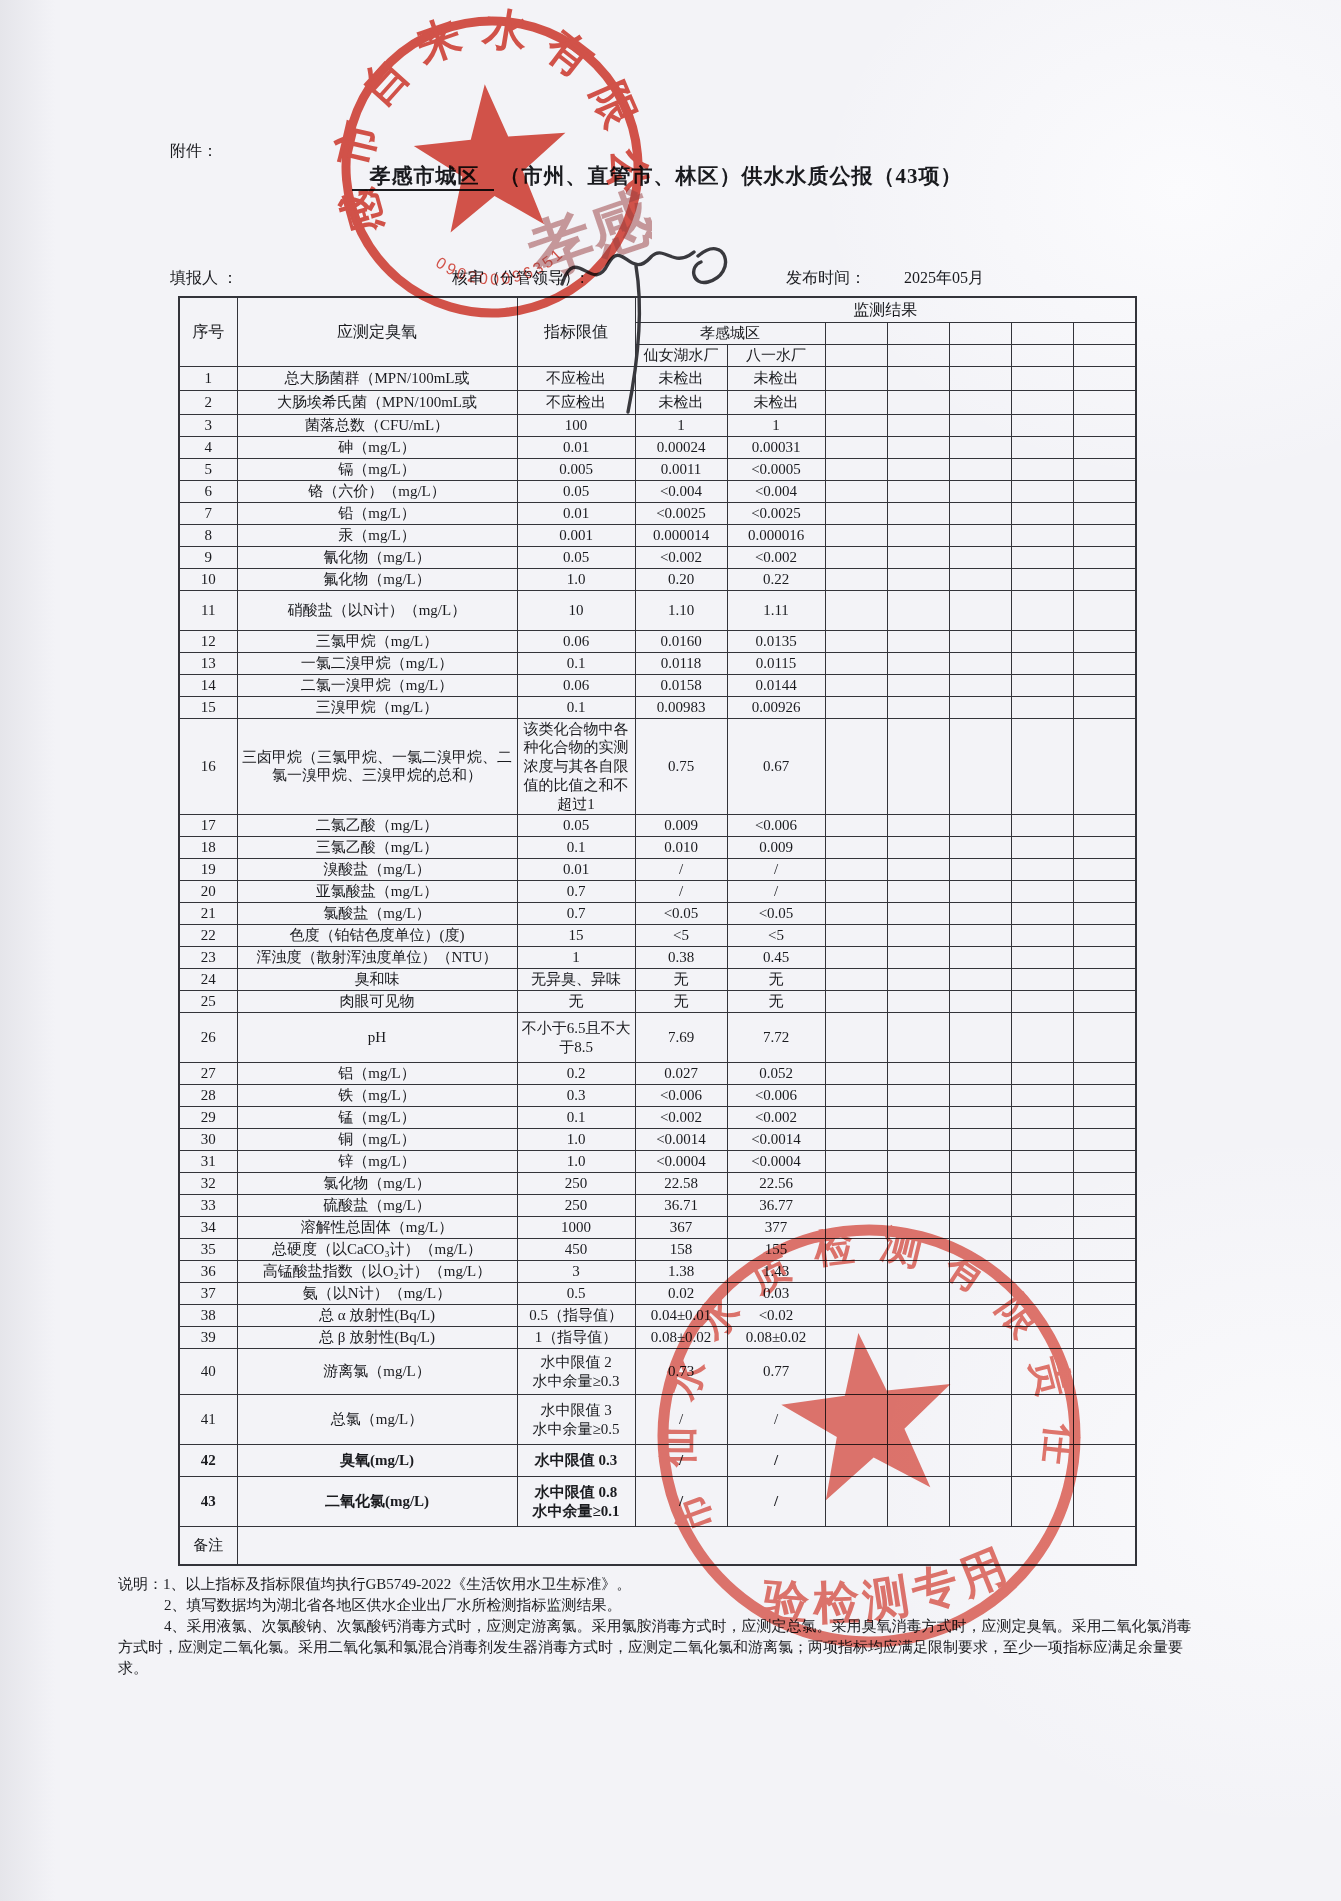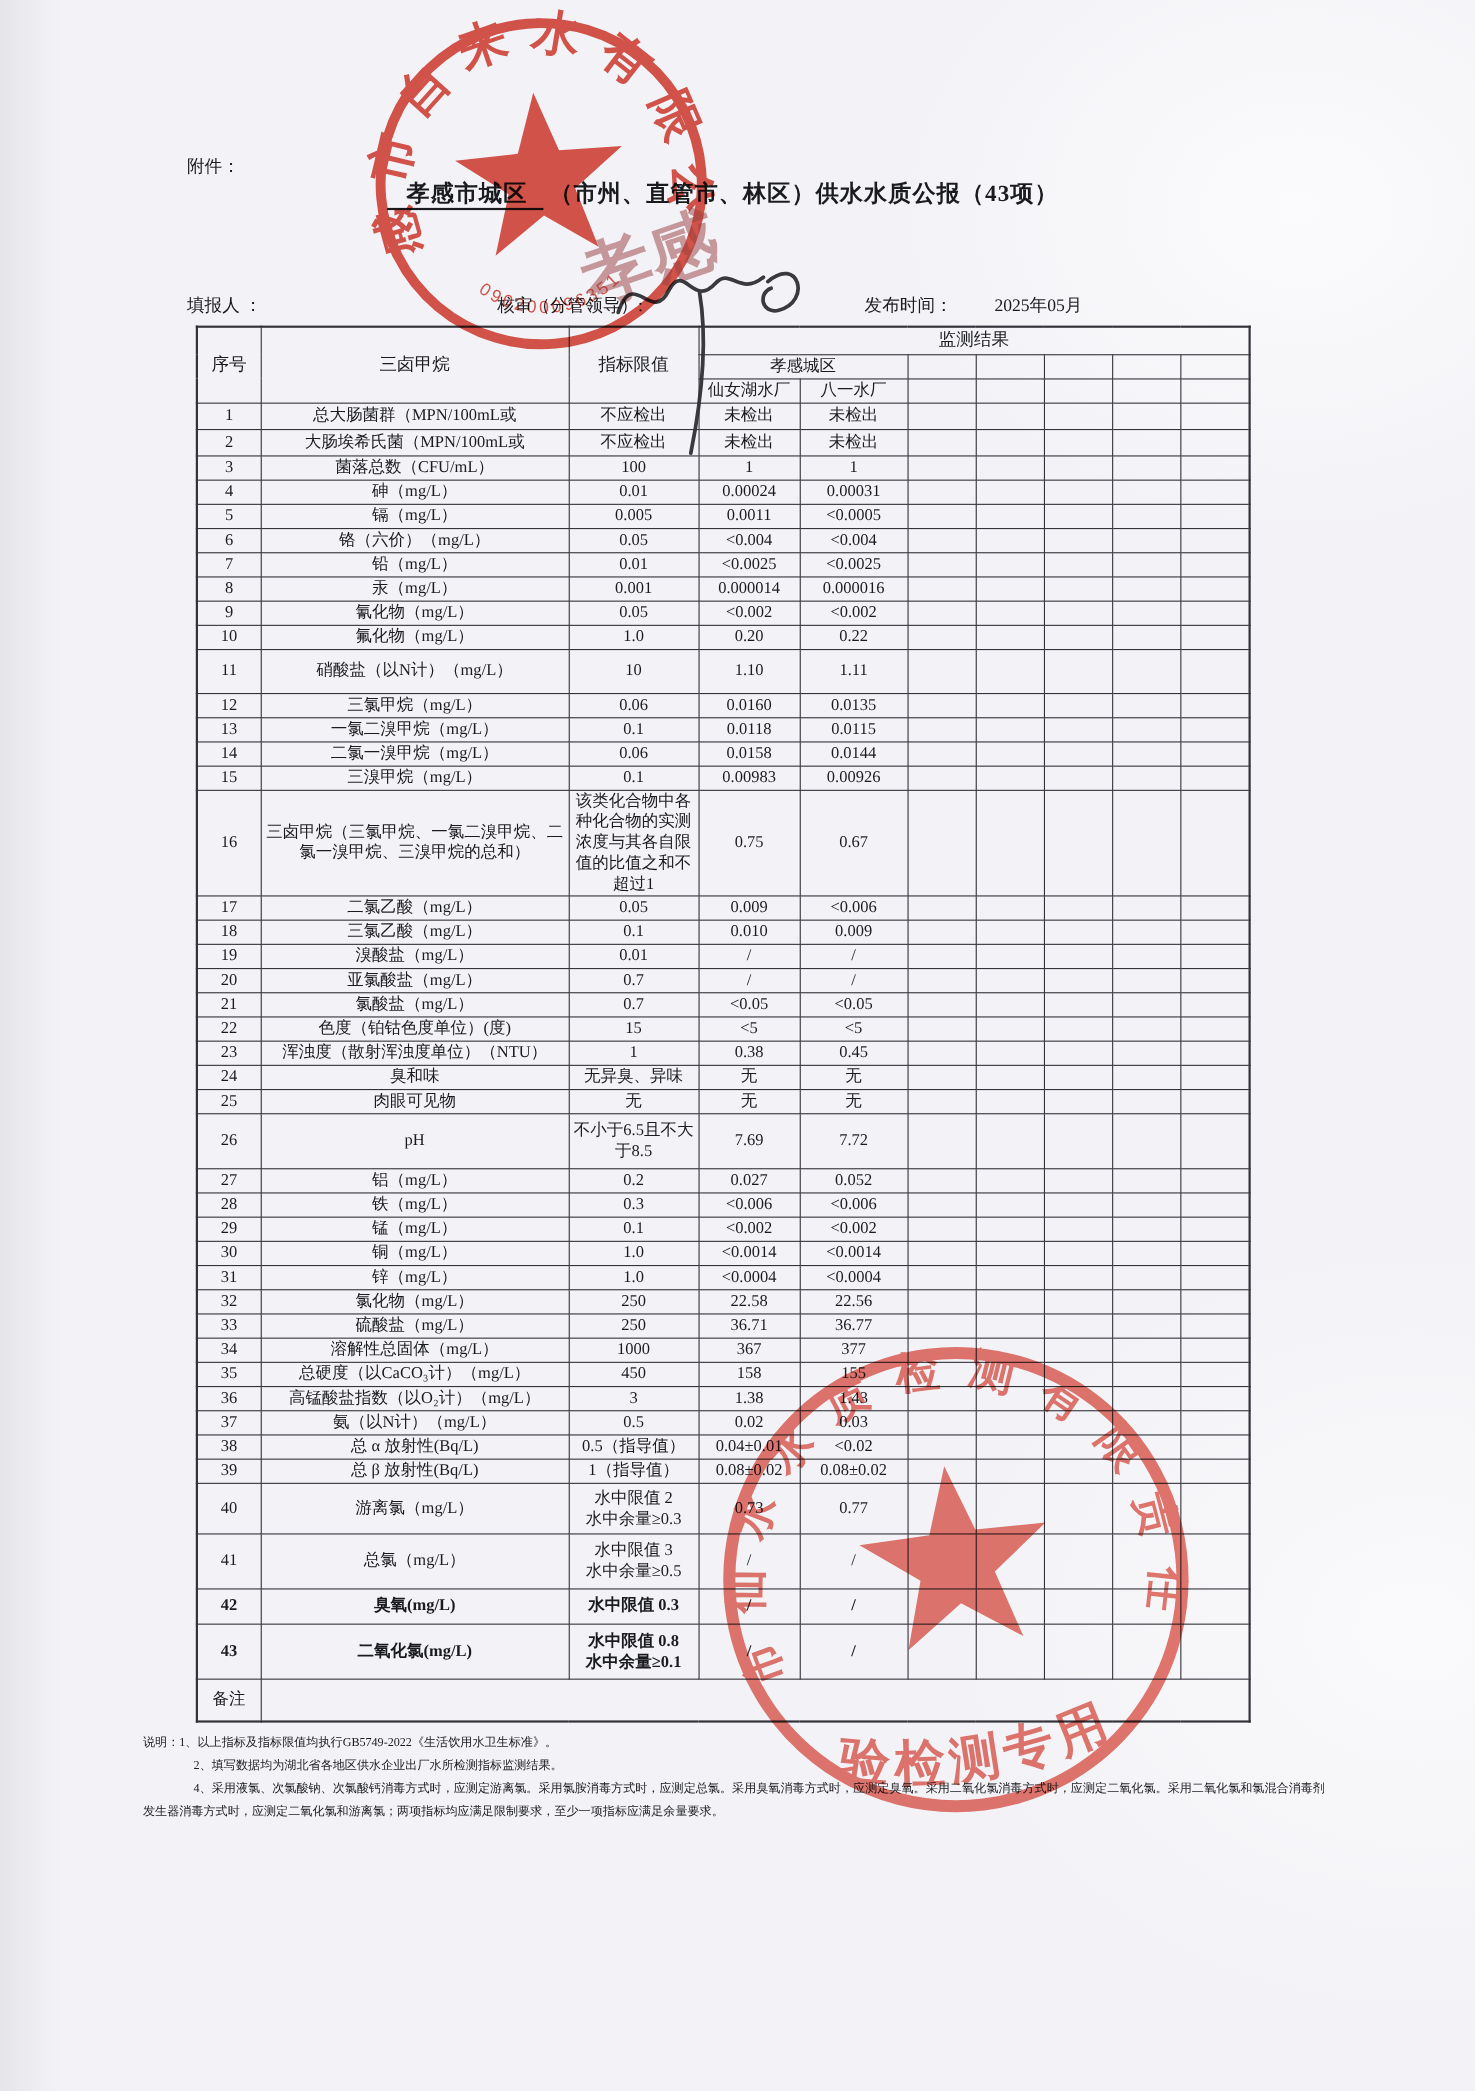--- a/index.html
+++ b/index.html
@@ -35,22 +35,22 @@
     overflow:hidden;line-height:1.25;
   }
   tr.hA{height:25px;} tr.hA td{font-size:16px;}
   tr.hB{height:22px;} tr.hC{height:22px;}
   td.ind{text-align:left;padding-left:6px;}
   td.lim{white-space:pre-line;}
   tbody tr{height:22px;}
   tr.remark-row{height:38px;}
   tr.remark-row td:first-child{font-size:15px;}
 
-  .notes{position:absolute;left:130px;top:1574px;width:1085px;
-    font-size:11px;line-height:21px;}
+  .notes{position:absolute;left:118px;top:1574px;width:1085px;
+    font-size:15px;line-height:21px;}
   .notes .note-line{text-indent:46px;}
   .notes .note-line:first-child{text-indent:0;}
 
   .stamp{position:absolute;mix-blend-mode:multiply;}
   .stamp-top{left:332px;top:2px;opacity:.85;}
   .stamp-bottom{left:643px;top:1210px;opacity:.8;}
   .signature{position:absolute;left:548px;top:222px;mix-blend-mode:multiply;}
 </style>
 </head>
 <body>
@@ -87,21 +87,21 @@
         <col style="width:98px">
       <col style="width:62px">
         <col style="width:62px">
         <col style="width:62px">
         <col style="width:62px">
         <col style="width:63px">
     </colgroup>
     <thead>
       <tr class="hA">
         <td rowspan="3">序号</td>
-        <td rowspan="3">三卤甲烷</td>
+        <td rowspan="3">应测定臭氧</td>
         <td rowspan="3">指标限值</td>
         <td colspan="7">监测结果</td>
       </tr>
       <tr class="hB">
         <td colspan="2">孝感城区</td>
         <td></td>
         <td></td>
         <td></td>
         <td></td>
         <td></td>

